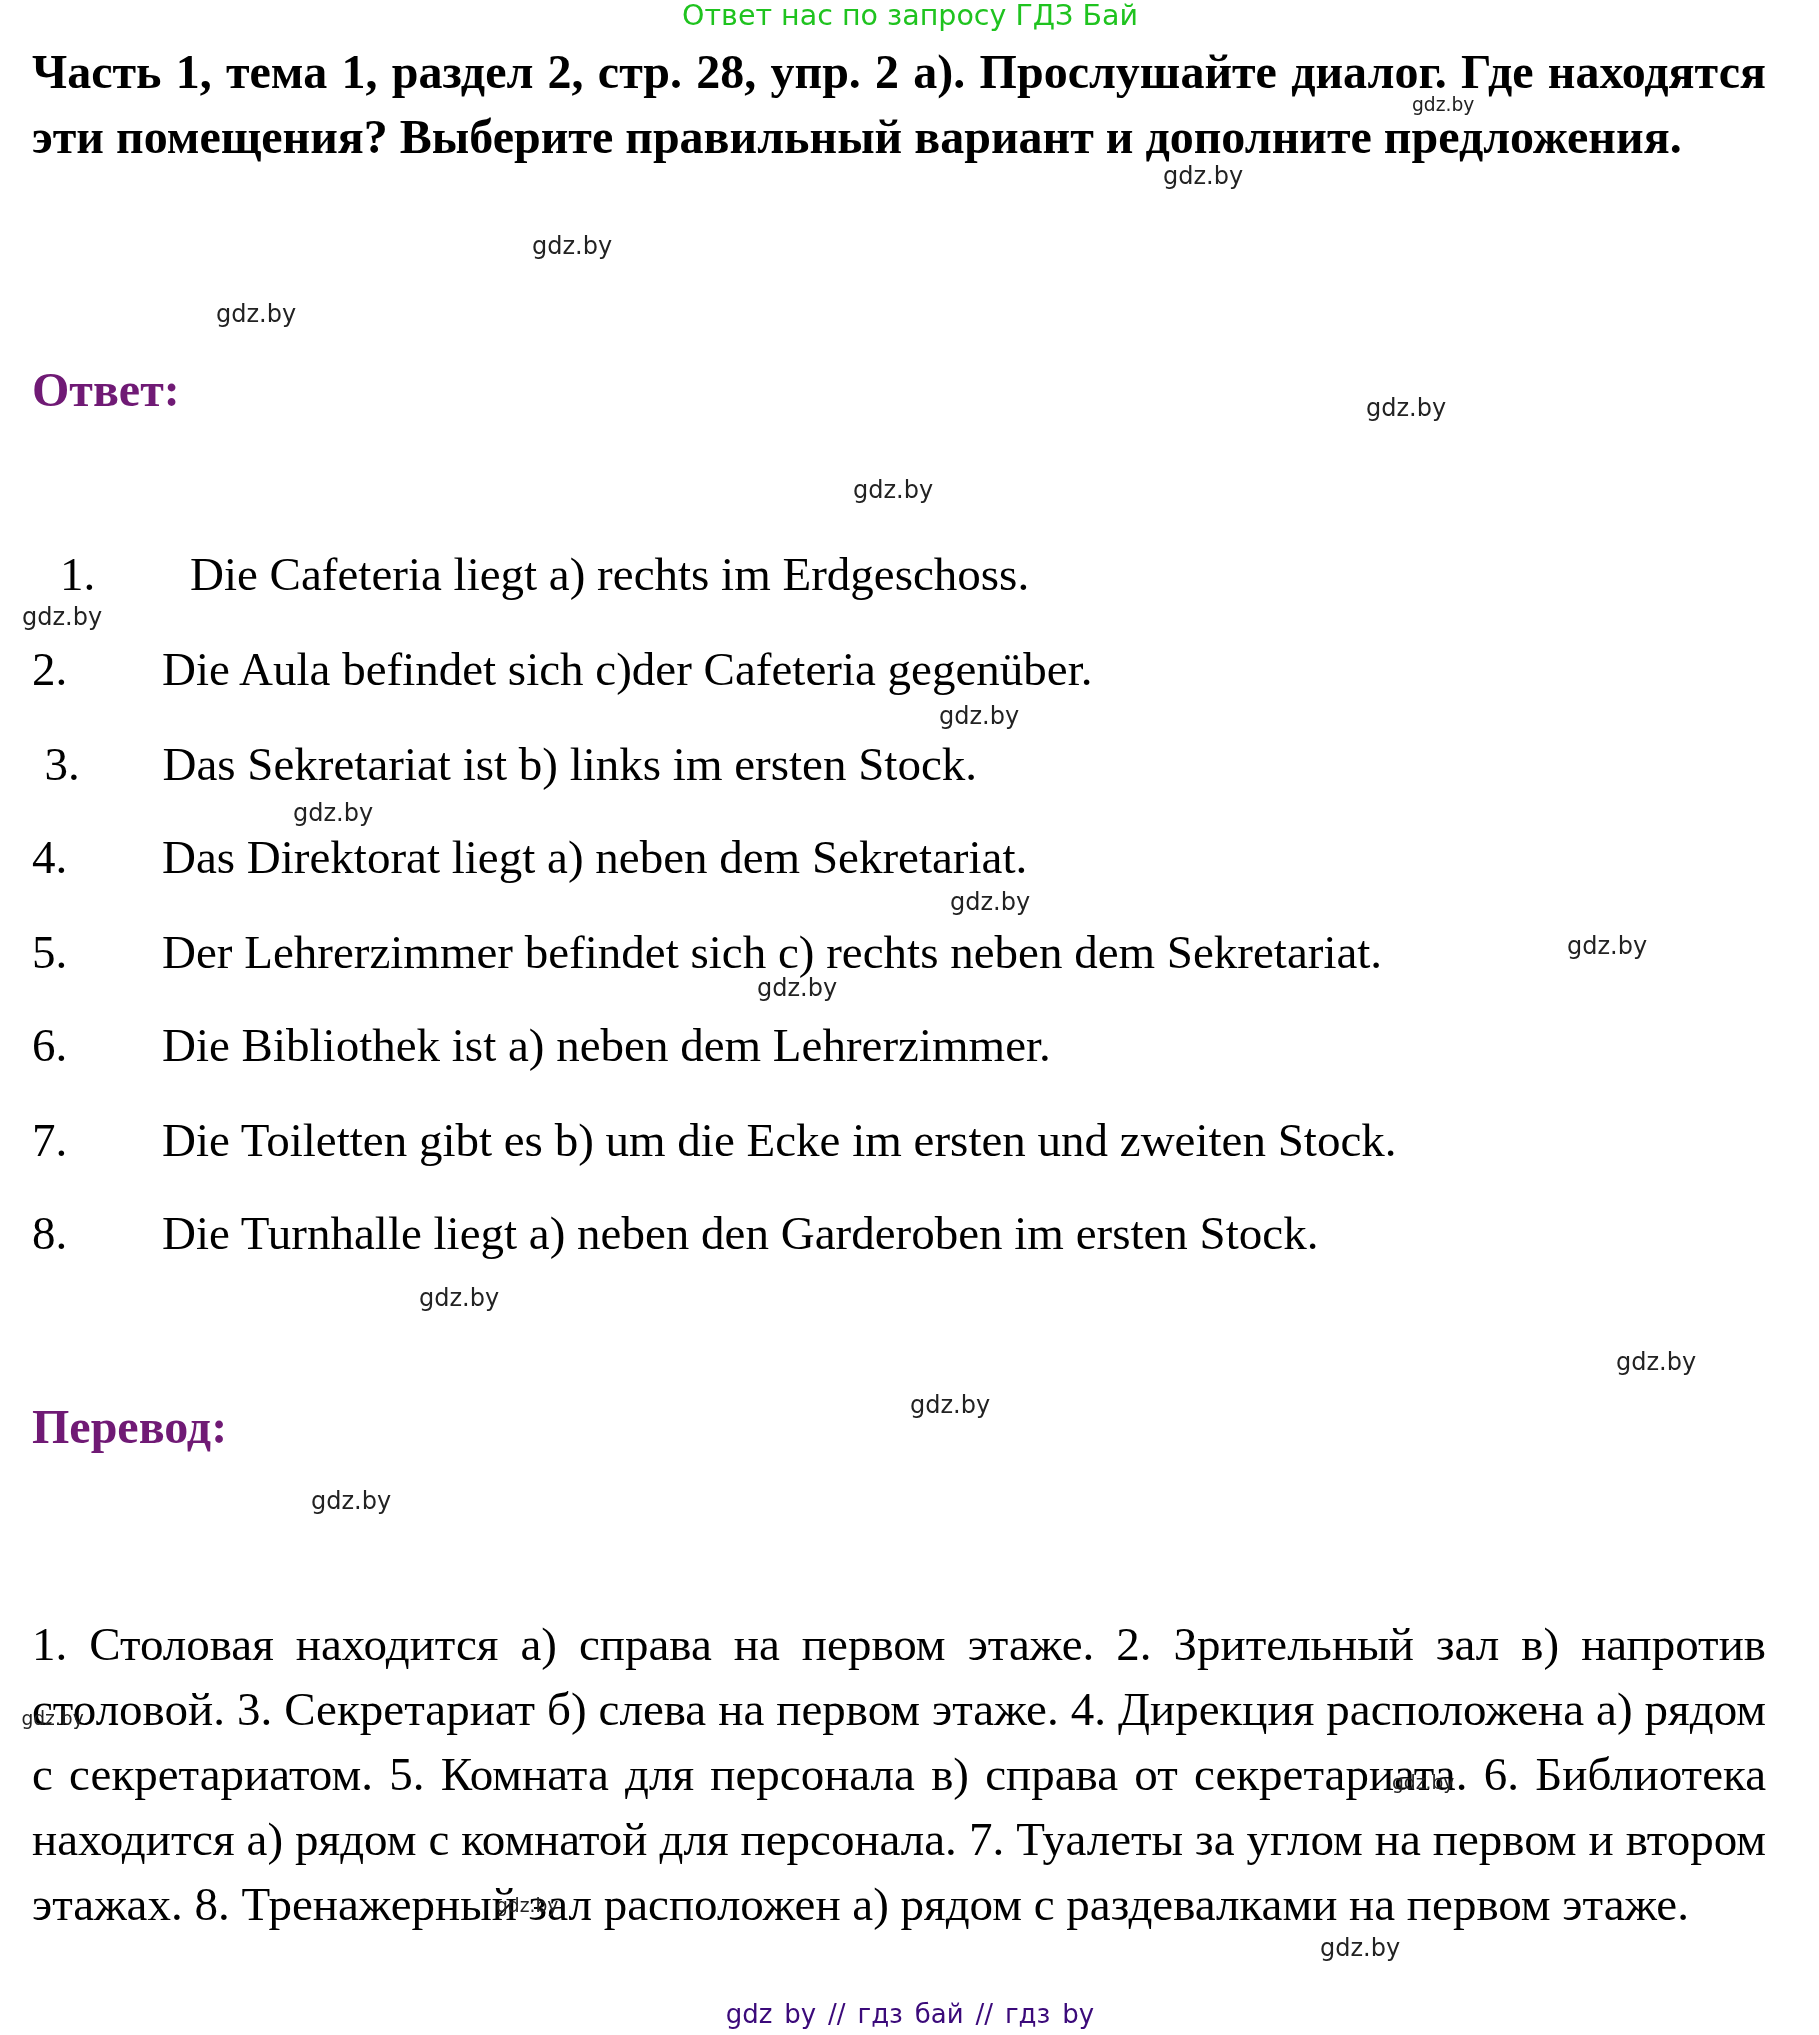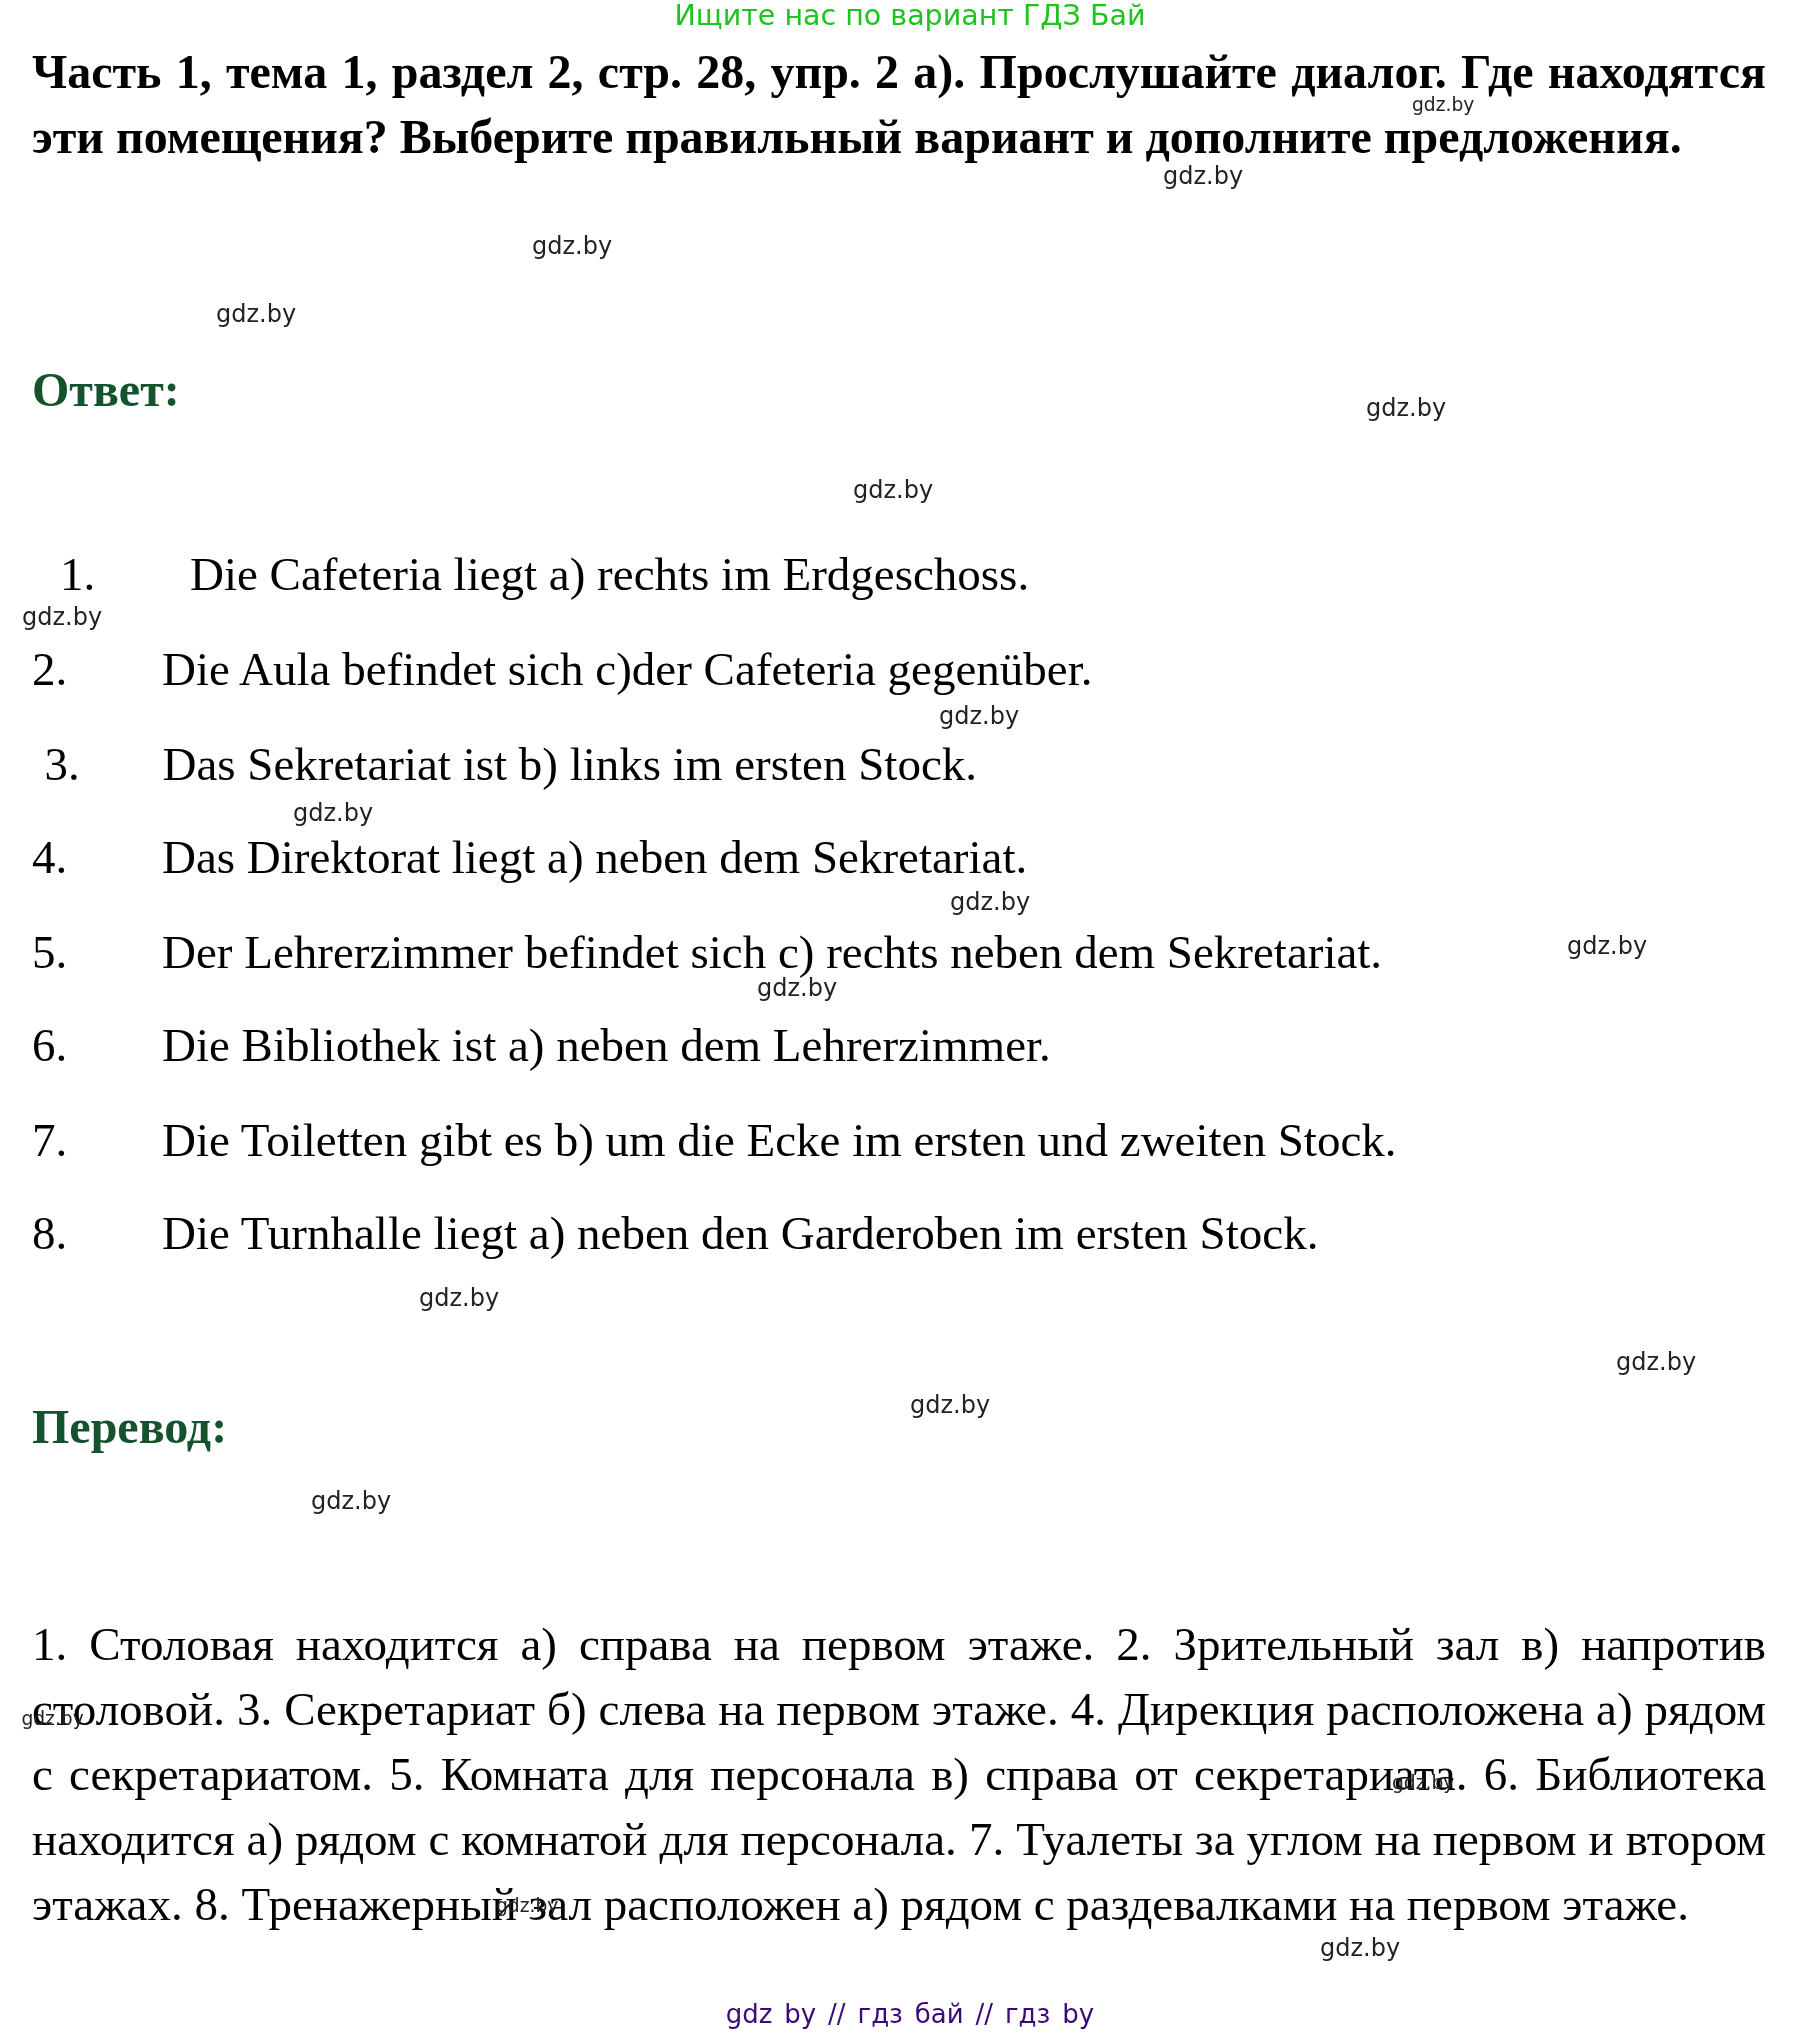--- a/index.html
+++ b/index.html
@@ -10,21 +10,21 @@
     font-family: "DejaVu Sans", sans-serif; font-size: 28.5px; color: #1fc31f;
     line-height: 32px;
   }
   .title {
     left: 32px; width: 1734px; top: 39px;
     font-family: "Liberation Serif", serif; font-weight: bold; font-size: 48px;
     line-height: 65px; color: #000; text-align: justify; text-align-last: left;
   }
   .heading {
     left: 32px; font-family: "Liberation Serif", serif; font-weight: bold;
-    font-size: 48px; color: #14532d; line-height: 53px;
+    font-size: 48px; color: #701a75; line-height: 53px;
   }
   .item {
     left: 32px; width: 1693px; font-family: "Liberation Serif", serif;
     font-size: 47px; color: #000; line-height: 53px; white-space: nowrap;
   }
   .item .num { display: inline-block; width: 130px; }
   .item .num.indent { padding-left: 12.5px; width: 118px; }
   .para {
     left: 32px; width: 1734px; top: 1583px;
     font-family: "Liberation Serif", serif; font-size: 47px; color: #000;
@@ -37,21 +37,21 @@
   .wm.small { font-size: 18.7px; }
   .footer {
     left: 0; width: 1820px; top: 1998px; text-align: center;
     font-family: "DejaVu Sans", sans-serif; font-size: 26px; color: #3b0a7a;
     line-height: 32px; word-spacing: 3.6px;
   }
 </style>
 </head>
 <body>
 
-<div class="abs banner">Ищите нас по вариант ГДЗ Бай</div>
+<div class="abs banner">Ответ нас по запросу ГДЗ Бай</div>
 
 <div class="abs title">Часть 1, тема 1, раздел 2, стр. 28, упр. 2 а). Прослушайте диалог. Где находятся эти помещения? Выберите правильный вариант и дополните предложения.</div>
 
 <div class="abs heading" style="top:363px;">Ответ:</div>
 
 <div class="abs item" style="top:548px;margin-left:28px;">
   <span class="num">1.</span><span>Die Cafeteria liegt a) rechts im Erdgeschoss.</span>
 </div>
 <div class="abs item" style="top:643px;">
   <span class="num">2.</span><span>Die Aula befindet sich c)der Cafeteria gegenüber.</span>

